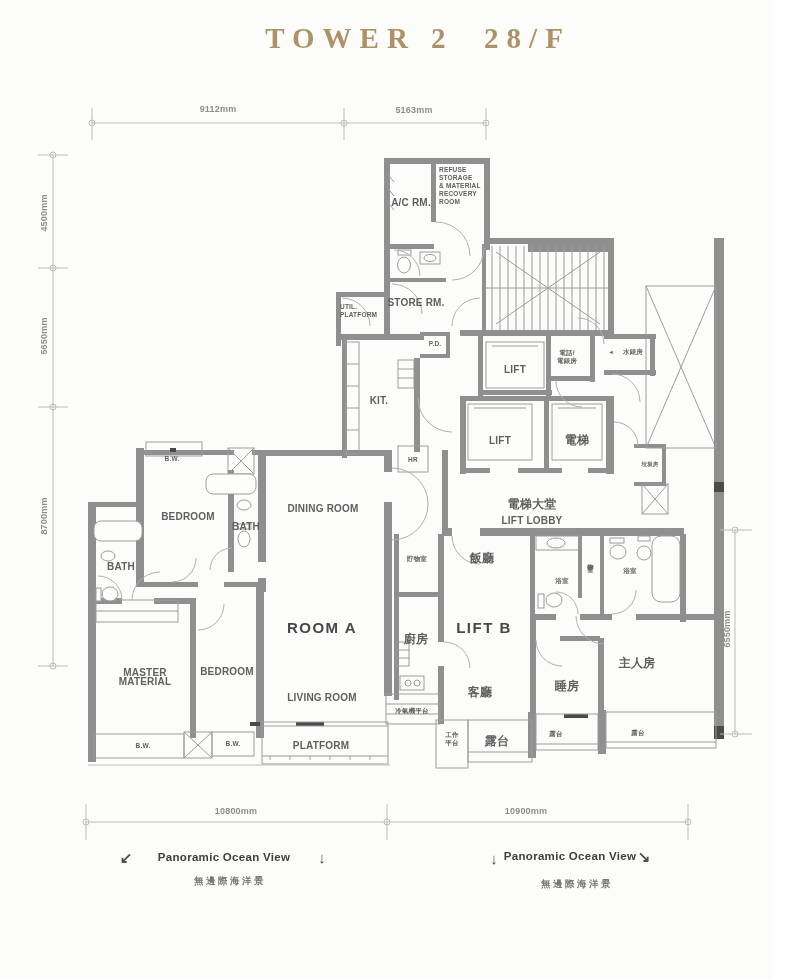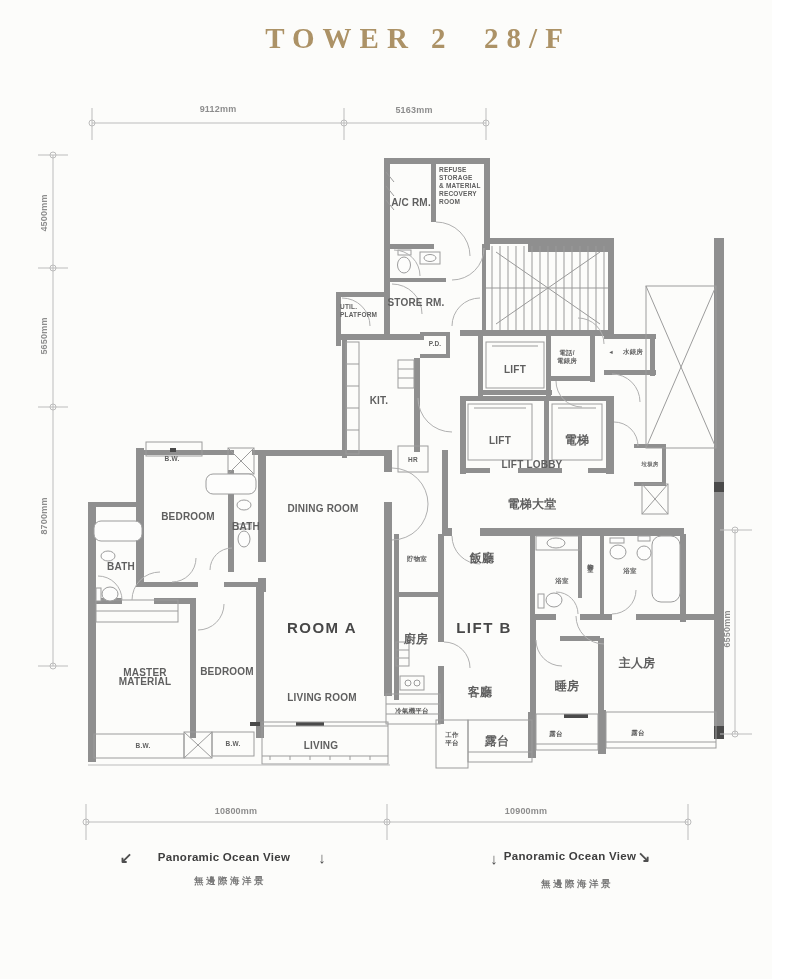--- a/index.html
+++ b/index.html
@@ -273,37 +273,37 @@
   <span class="lbl sm" style="left:435px;top:344px">P.D.</span>
   <span class="lbl" style="left:379px;top:400px">KIT.</span>
   <span class="lbl sm" style="left:413px;top:460px">HR</span>
   <span class="lbl" style="left:515px;top:369px">LIFT</span>
   <span class="lbl" style="left:500px;top:440px">LIFT</span>
   <span class="lbl cn8" style="left:577px;top:440px">電梯</span>
   <span class="lbl sm" style="left:567px;top:357px">電話/
 電錶房</span>
   <span class="lbl tiny" style="left:611px;top:352px">◄</span>
   <span class="lbl sm" style="left:633px;top:352px">水錶房</span>
-  <span class="lbl" style="left:532px;top:464px">LIFT LOBBY</span>
+  <span class="lbl" style="left:532px;top:520px">LIFT LOBBY</span>
   <span class="lbl cn8" style="left:532px;top:504px">電梯大堂</span>
   <span class="lbl tiny" style="left:650px;top:464px">垃圾房</span>
 
   <span class="lbl sm" style="left:172px;top:459px">B.W.</span>
   <span class="lbl" style="left:188px;top:516px">BEDROOM</span>
   <span class="lbl" style="left:246px;top:526px">BATH</span>
   <span class="lbl" style="left:121px;top:566px">BATH</span>
   <span class="lbl" style="left:145px;top:677px">MASTER
 MATERIAL</span>
   <span class="lbl" style="left:227px;top:671px">BEDROOM</span>
   <span class="lbl sm" style="left:143px;top:746px">B.W.</span>
   <span class="lbl sm" style="left:233px;top:744px">B.W.</span>
   <span class="lbl" style="left:323px;top:508px">DINING ROOM</span>
   <span class="lbl big" style="left:322px;top:627px">ROOM A</span>
   <span class="lbl" style="left:322px;top:697px">LIVING ROOM</span>
-  <span class="lbl" style="left:321px;top:745px">LIVING</span>
+  <span class="lbl" style="left:321px;top:745px">PLATFORM</span>
 
   <span class="lbl cn8" style="left:482px;top:558px">飯廳</span>
   <span class="lbl big" style="left:484px;top:627px">LIFT B</span>
   <span class="lbl cn8" style="left:480px;top:692px">客廳</span>
   <span class="lbl sm" style="left:417px;top:559px">貯物室</span>
   <span class="lbl cn8" style="left:416px;top:639px">廚房</span>
   <span class="lbl vcn" style="left:590px;top:560px">貯物室</span>
   <span class="lbl sm" style="left:562px;top:581px">浴室</span>
   <span class="lbl sm" style="left:630px;top:571px">浴室</span>
   <span class="lbl cn8" style="left:567px;top:686px">睡房</span>

